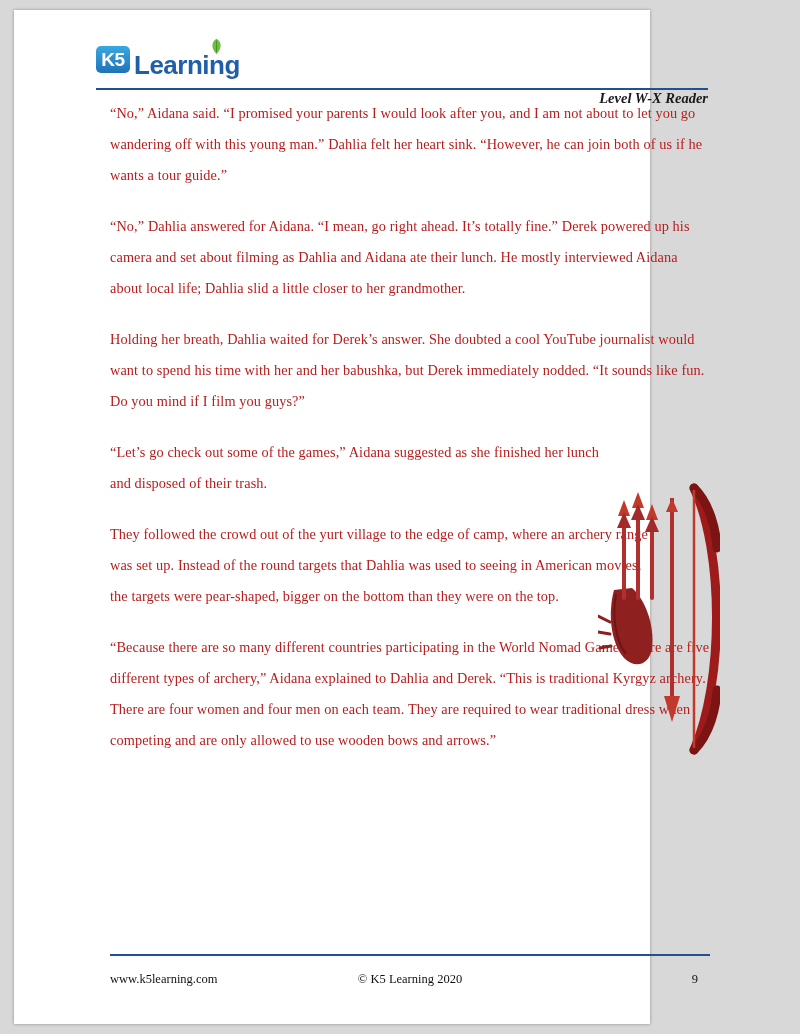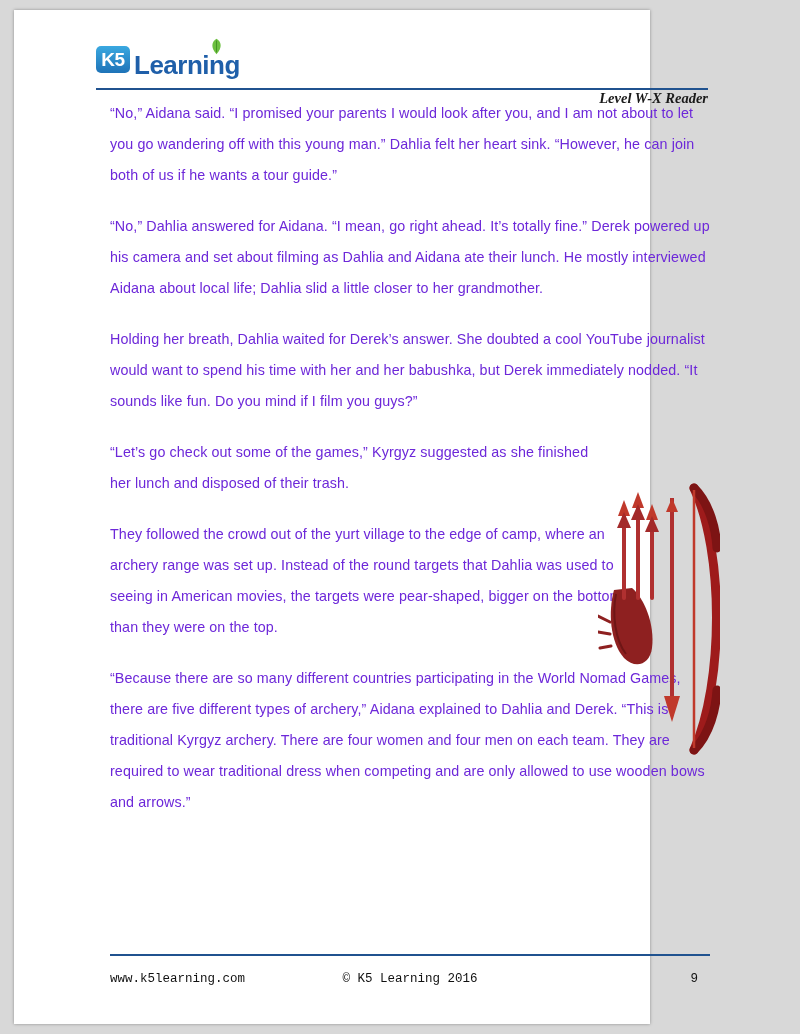--- a/index.html
+++ b/index.html
@@ -89,24 +89,24 @@
     background: #20528f;
   }
   
   .content {
     position: absolute;
     left: 96px;
     top: 88px;
     width: 600px;
   }
   .para {
-    font-family: Liberation Sans, sans-serif;
+    font-family: Liberation Serif, serif;
     font-size: 14.3px;
     line-height: 31px;
-    color: #6d28d9;
+    color: #b91c1c;
     margin: 0 0 20px 0;
     letter-spacing: 0.1px;
   }
   .para.narrow { width: 540px; }
   .para.narrow2 { width: 500px; }
   
   .illus {
     position: absolute;
     left: 584px;
     top: 472px;
@@ -121,21 +121,21 @@
     width: 600px;
     height: 2px;
     background: #20528f;
   }
   .footer {
     position: absolute;
     left: 96px;
     top: 962px;
     width: 600px;
     height: 20px;
-    font-family: Liberation Mono, monospace;
+    font-family: Liberation Serif, serif;
     font-size: 12.5px;
     color: #111111;
   }
   .footer .left  { position: absolute; left: 0; top: 0; }
   .footer .center{ position: absolute; left: 50%; top: 0; transform: translateX(-50%); }
   .footer .right { position: absolute; right: 12px; top: 0; }
 </style>
 </head>
 <body>
 
@@ -151,21 +151,21 @@
       </svg>
     </div>
     <div class="header-title">Level W-X Reader</div>
   </div>
   <div class="header-rule"></div>
 
   <div class="content">
     <p class="para">“No,” Aidana said. “I promised your parents I would look after you, and I am not about to let you go wandering off with this young man.” Dahlia felt her heart sink. “However, he can join both of us if he wants a tour guide.”</p>
     <p class="para">“No,” Dahlia answered for Aidana. “I mean, go right ahead. It’s totally fine.” Derek powered up his camera and set about filming as Dahlia and Aidana ate their lunch. He mostly interviewed Aidana about local life; Dahlia slid a little closer to her grandmother.</p>
     <p class="para">Holding her breath, Dahlia waited for Derek’s answer. She doubted a cool YouTube journalist would want to spend his time with her and her babushka, but Derek immediately nodded. “It sounds like fun. Do you mind if I film you guys?”</p>
-    <p class="para narrow2">“Let’s go check out some of the games,” Kyrgyz suggested as she finished her lunch and disposed of their trash.</p>
+    <p class="para narrow2">“Let’s go check out some of the games,” Aidana suggested as she finished her lunch and disposed of their trash.</p>
     <p class="para narrow">They followed the crowd out of the yurt village to the edge of camp, where an archery range was set up. Instead of the round targets that Dahlia was used to seeing in American movies, the targets were pear-shaped, bigger on the bottom than they were on the top.</p>
     <p class="para">“Because there are so many different countries participating in the World Nomad Games, there are five different types of archery,” Aidana explained to Dahlia and Derek. “This is traditional Kyrgyz archery. There are four women and four men on each team. They are required to wear traditional dress when competing and are only allowed to use wooden bows and arrows.”</p>
   </div>
 
   <svg class="illus" viewBox="0 0 122 278">
 
     <path d="M16 108 C10 130, 12 160, 26 176 C38 188, 52 182, 54 166 C57 142, 46 116, 34 106 Z" fill="#8e2020"></path>
     <path d="M18 112 C14 132, 17 158, 28 172" stroke="#6e1616" stroke-width="2" fill="none"></path>
 
     <path d="M12 140 L0 134 M12 152 L0 150 M13 164 L2 166" stroke="#8e2020" stroke-width="3" fill="none" stroke-linecap="round"></path>
@@ -193,17 +193,17 @@
     <path d="M96 6 C126 70, 126 200, 96 268" stroke="#9e1b1b" stroke-width="9" fill="none" stroke-linecap="round"></path>
     <path d="M96 6 C112 22, 118 48, 119 66" stroke="#7d1414" stroke-width="9" fill="none" stroke-linecap="round"></path>
     <path d="M96 268 C112 252, 118 226, 119 208" stroke="#7d1414" stroke-width="9" fill="none" stroke-linecap="round"></path>
 
     <path d="M96 8 L96 266" stroke="#c0392b" stroke-width="2.5" fill="none"></path>
   </svg>
 
   <div class="footer-rule"></div>
   <div class="footer">
     <span class="left">www.k5learning.com</span>
-    <span class="center">© K5 Learning 2016</span>
+    <span class="center">© K5 Learning 2020</span>
     <span class="right">9</span>
   </div>
 
 </div>
 
 </body></html>

